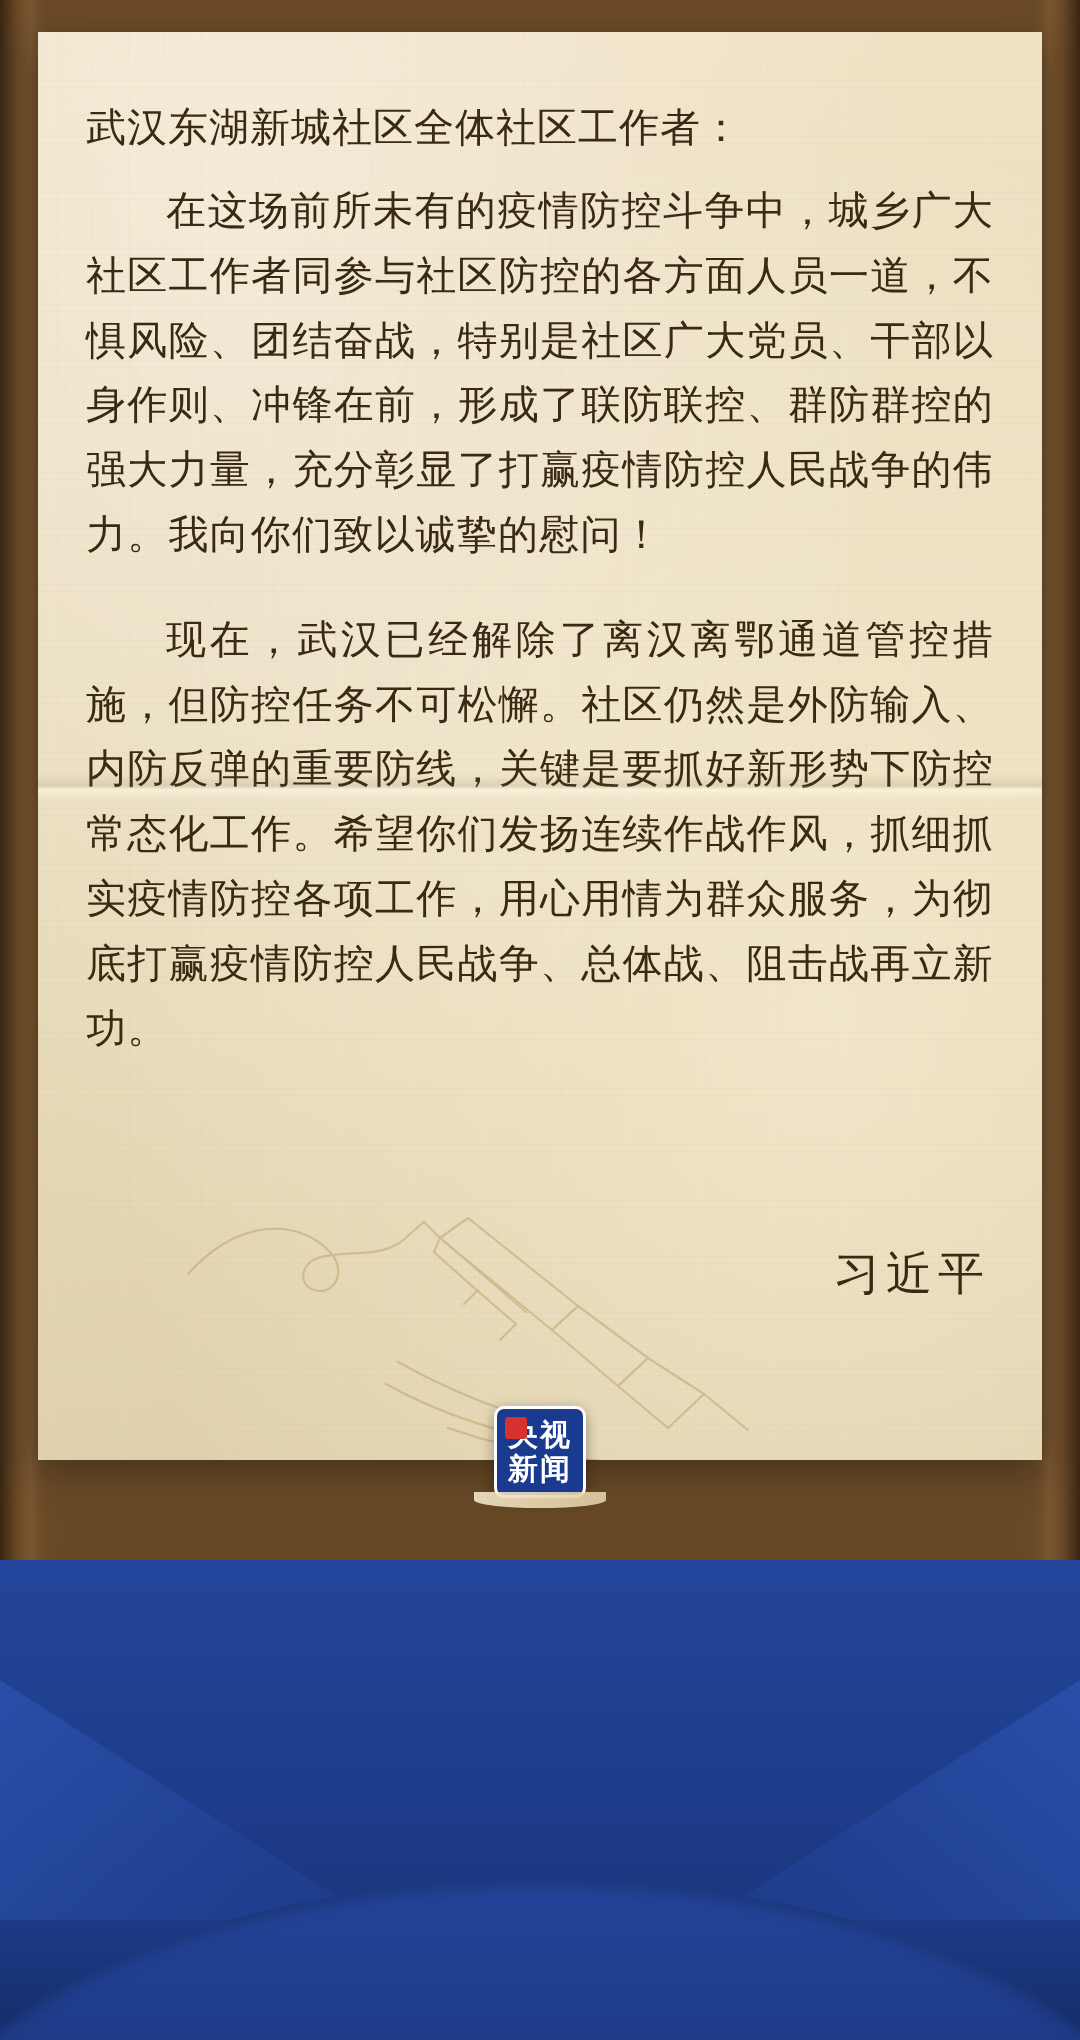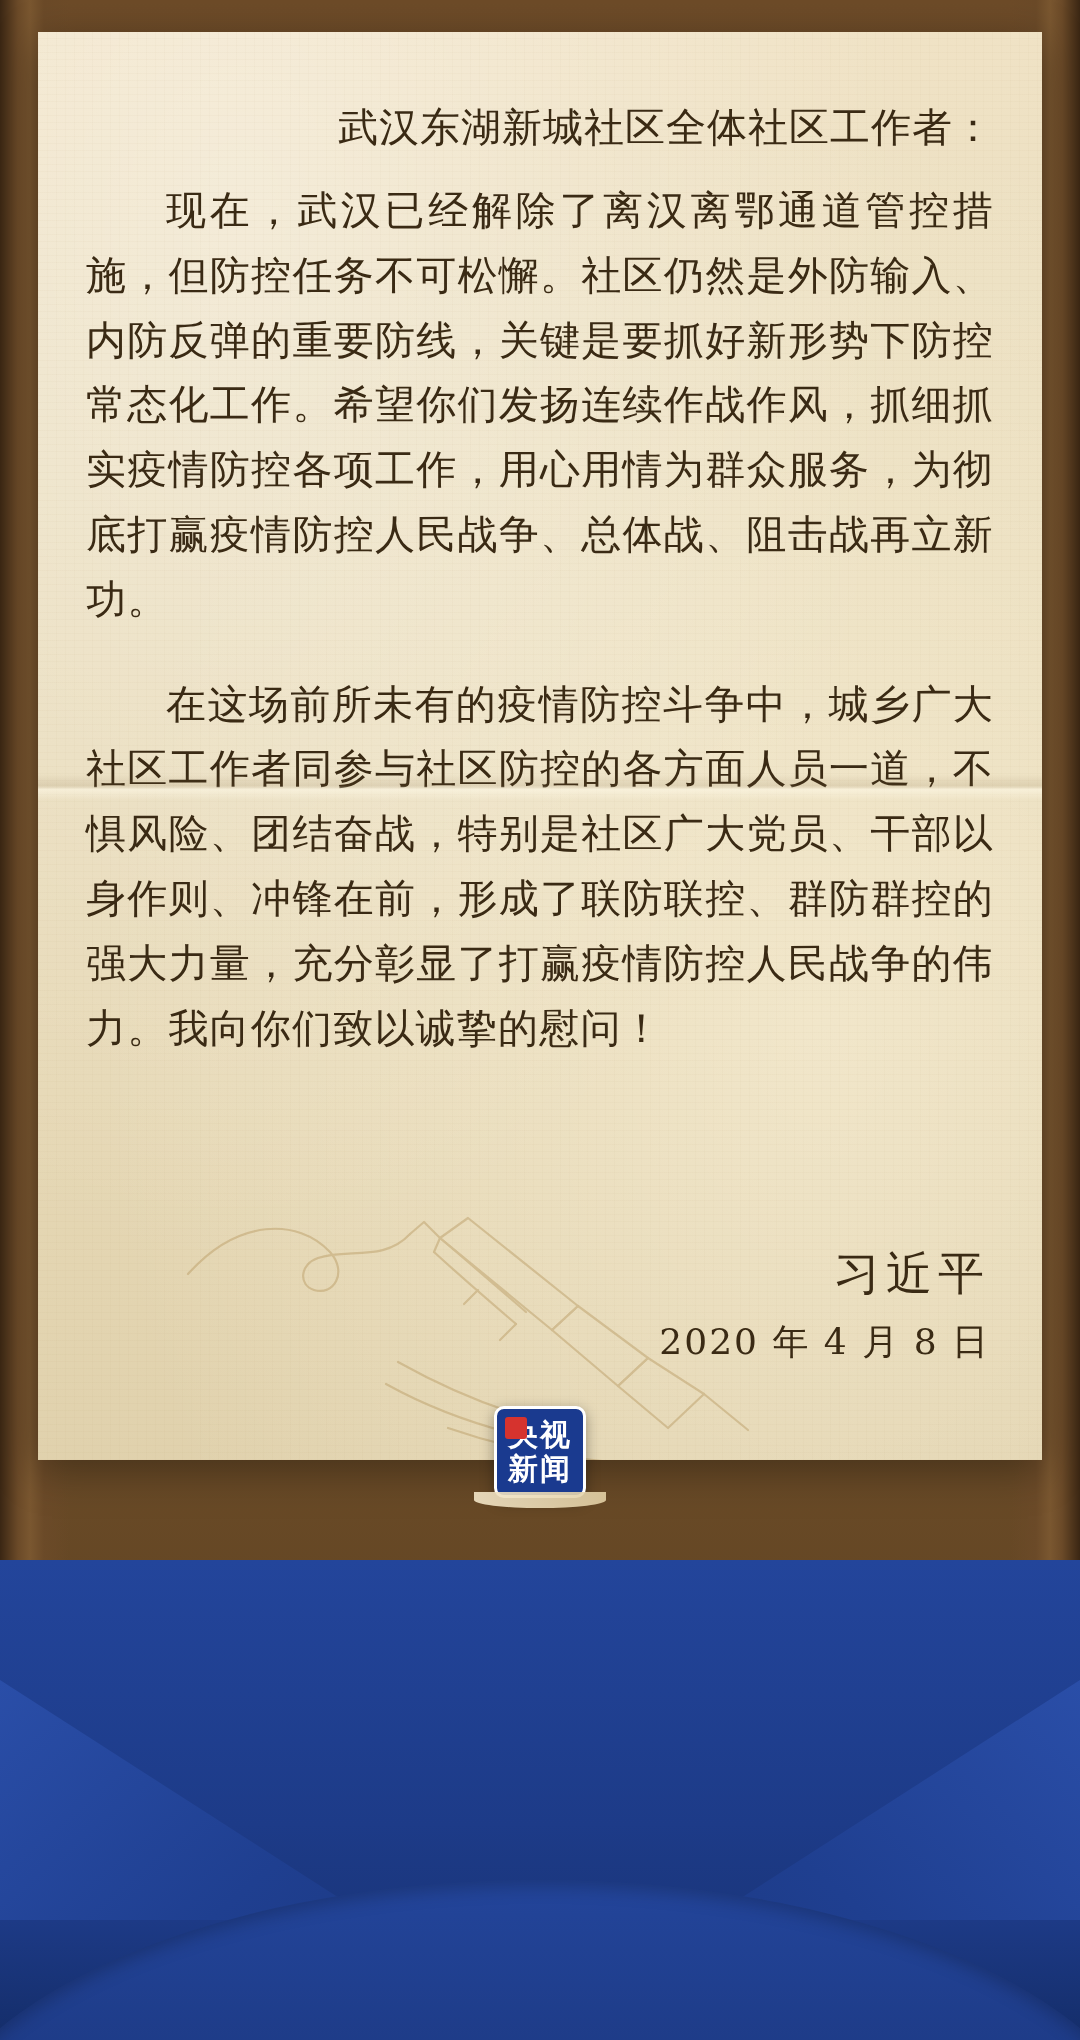--- a/index.html
+++ b/index.html
@@ -122,21 +122,20 @@
     width: 908px;
   }
 
   .salutation {
     font-size: 40px;
     line-height: 1.55;
     color: #3a2a14;
     letter-spacing: 1px;
     font-family: "DejaVu Serif", "Liberation Serif", serif;
     white-space: nowrap;
-    text-align: right;
   }
 
   .para {
     margin-top: 20px;
     font-size: 40px;
     line-height: 1.62;
     color: #3a2a14;
     text-align: justify;
     text-indent: 2em;
     letter-spacing: 1.2px;
@@ -234,28 +233,27 @@
     <div class="env-bottom"></div>
     <div class="env-curve"></div>
   </div>
 
   <div class="paper">
 
     <div class="letter-body">
       <div class="salutation">武汉东湖新城社区全体社区工作者：</div>
 
 
+      <p class="para">在这场前所未有的疫情防控斗争中，城乡广大社区工作者同参与社区防控的各方面人员一道，不惧风险、团结奋战，特别是社区广大党员、干部以身作则、冲锋在前，形成了联防联控、群防群控的强大力量，充分彰显了打赢疫情防控人民战争的伟力。我向你们致以诚挚的慰问！</p>
+
       <p class="para">现在，武汉已经解除了离汉离鄂通道管控措施，但防控任务不可松懈。社区仍然是外防输入、内防反弹的重要防线，关键是要抓好新形势下防控常态化工作。希望你们发扬连续作战作风，抓细抓实疫情防控各项工作，用心用情为群众服务，为彻底打赢疫情防控人民战争、总体战、阻击战再立新功。</p>
-
-      <p class="para">在这场前所未有的疫情防控斗争中，城乡广大社区工作者同参与社区防控的各方面人员一道，不惧风险、团结奋战，特别是社区广大党员、干部以身作则、冲锋在前，形成了联防联控、群防群控的强大力量，充分彰显了打赢疫情防控人民战争的伟力。我向你们致以诚挚的慰问！</p>
     </div>
 
     <div class="sign-block">
       <div class="sign-name">习近平</div>
-      <div class="sign-date">2020 年 4 月 8 日</div>
     </div>
 
     <div class="fold-line"></div>
 
     <svg class="pen-art" viewBox="0 0 720 300">
       <g fill="none" stroke="#b89a63" stroke-width="2.2" stroke-linecap="round" stroke-linejoin="round" opacity="0.85">
         <path d="M40 96 C 90 40, 150 40, 182 74 C 200 94, 186 118, 166 112 C 150 107, 152 86, 170 80 C 200 70, 236 84, 262 56"></path>
         <path d="M262 56 L 276 44 L 292 60 L 286 74"></path>
         <path d="M286 74 C 310 96, 340 122, 368 146"></path>
         <path d="M292 60 C 318 82, 348 108, 378 134"></path>

